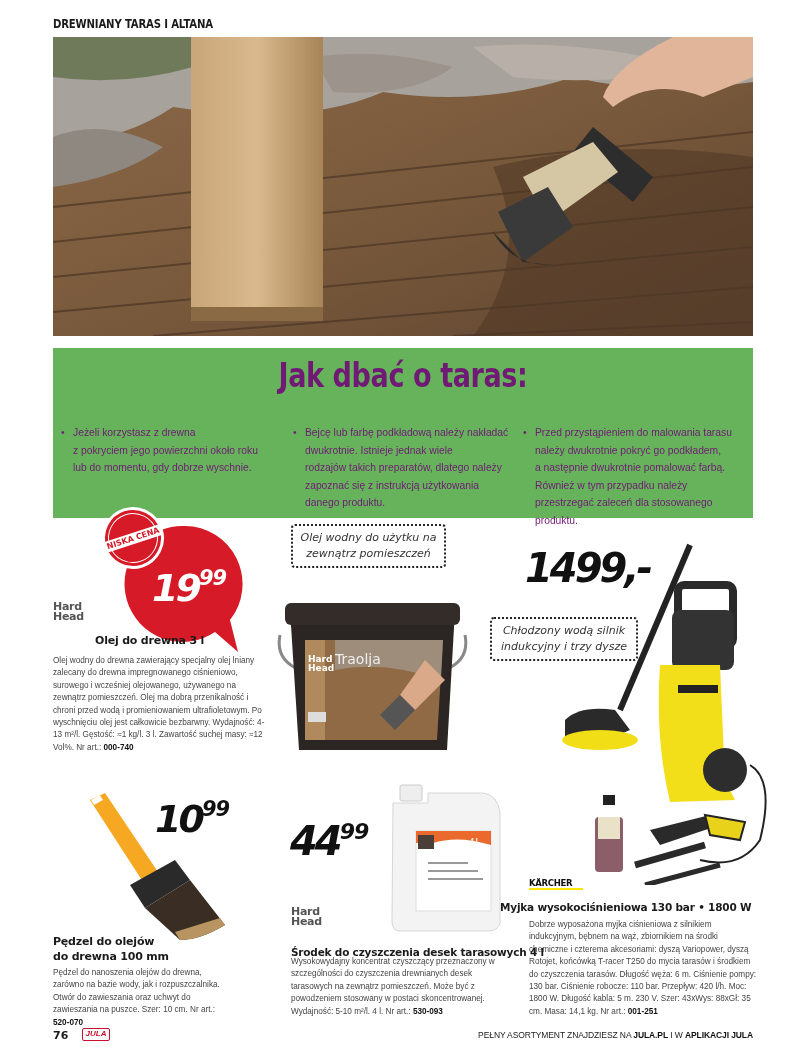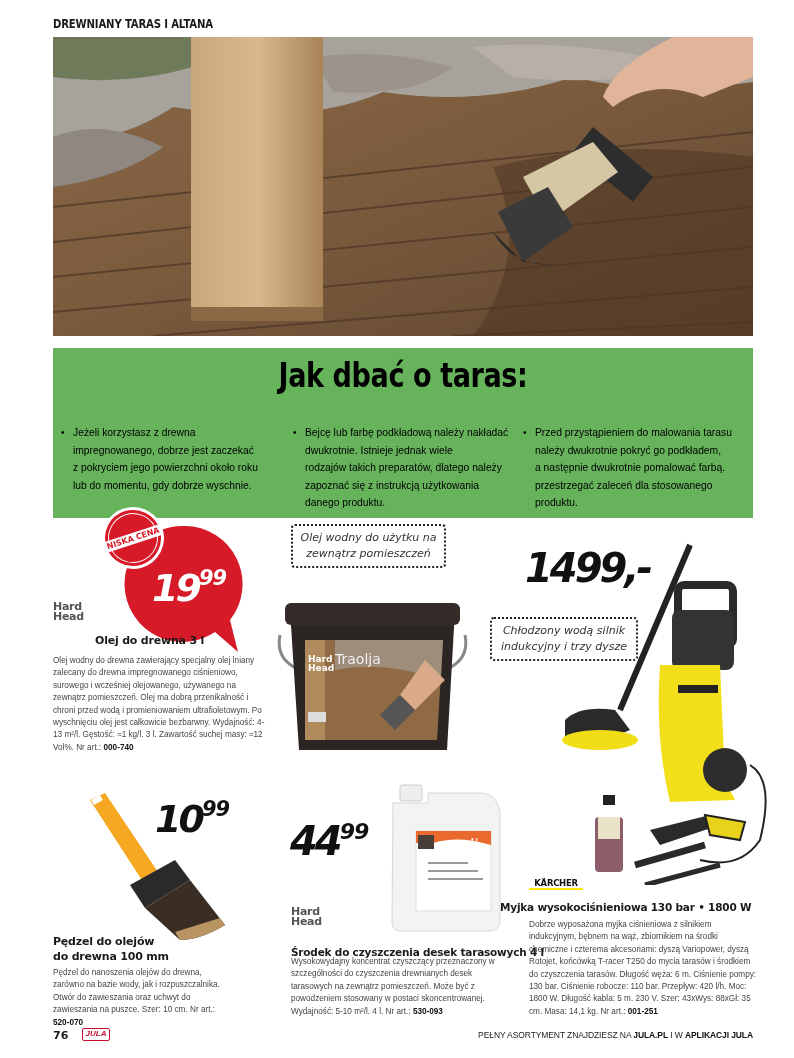--- a/index.html
+++ b/index.html
@@ -1,20 +1,20 @@
 <!DOCTYPE html>
 <html><head>
 <meta charset="utf-8">
 <style>
   * { box-sizing: border-box; margin: 0; padding: 0; }
   body { width: 794px; height: 1058px; background: #fff; font-family: "Liberation Sans", sans-serif; position: relative; overflow: hidden; color: #1a1a1a; }
   .abs { position: absolute; }
   .section-title { left: 53px; top: 17px; font-size: 11.5px; font-weight: bold; letter-spacing: -0.2px; font-family: "DejaVu Sans", sans-serif; transform: scaleX(0.88); transform-origin: left; }
   .hero { left: 53px; top: 37px; width: 700px; height: 299px; overflow: hidden; background: #6a5440; }
-  .tips { left: 53px; top: 348px; width: 700px; height: 170px; background: #66b35c; color: #000000; }
+  .tips { left: 53px; top: 348px; width: 700px; height: 170px; background: #66b35c; color: #701a75; }
   .tips-title { position: absolute; left: 0; right: 0; top: 8px; text-align: center; font-size: 33px; font-weight: bold; font-family: "DejaVu Sans", sans-serif; transform: scaleX(0.82); letter-spacing: -0.5px; }
   .tip { position: absolute; top: 57px; font-size: 10.3px; line-height: 17.6px; padding-left: 12px; font-family: "Liberation Sans", sans-serif; margin-top: 19px; }
   .tip::before { content: "•"; position: absolute; left: 0; top: 0; }
   .price-big { font-family: "DejaVu Sans", sans-serif; font-weight: bold; font-style: italic; color: #111; letter-spacing: -3px; }
   .price-big sup { font-size: 0.55em; vertical-align: 0.75em; letter-spacing: -1px; }
   .hh-logo { font-family: "DejaVu Sans", sans-serif; font-weight: bold; color: #555; font-size: 11px; line-height: 10px; letter-spacing: -0.3px; }
   .prod-name { font-weight: bold; font-size: 11px; font-family: "DejaVu Sans", sans-serif; letter-spacing: -0.2px; }
   .prod-desc { font-size: 8.2px; line-height: 12.4px; color: #444; }
   .prod-desc b { color: #111; text-align: center; }
   .bubble { border: 2.5px dotted #222; border-radius: 4px; font-family: "DejaVu Sans", sans-serif; font-style: italic; font-size: 11px; text-align: center; color: #333; line-height: 16px; padding: 4px 6px; }
@@ -69,35 +69,35 @@
     <path d="M470 140 L540 105 L565 135 L495 185 Z" fill="#d6c7a4"></path>
     <path d="M445 175 L495 150 L520 190 L470 225 Z" fill="#3a3a3a"></path>
     <path d="M440 195 Q460 230 500 228 L470 225 Z" fill="#2a2a2a"></path>
   </svg>
 </div>
 
 <div class="abs tips">
   <div class="tips-title">Jak dbać o taras:</div>
   <div class="tip" style="left:8px; width:230px;">
     <div>Jeżeli korzystasz z drewna</div>
-    <div>impregnowanego, dobrze jest zaczekać</div>
     <div>z pokryciem jego powierzchni około roku</div>
     <div>lub do momentu, gdy dobrze wyschnie.</div>
   </div>
   <div class="tip" style="left:240px; width:235px;">
     <div>Bejcę lub farbę podkładową należy nakładać</div>
     <div>dwukrotnie. Istnieje jednak wiele</div>
     <div>rodzajów takich preparatów, dlatego należy</div>
     <div>zapoznać się z instrukcją użytkowania</div>
     <div>danego produktu.</div>
   </div>
   <div class="tip" style="left:470px; width:230px;">
     <div>Przed przystąpieniem do malowania tarasu</div>
     <div>należy dwukrotnie pokryć go podkładem,</div>
     <div>a następnie dwukrotnie pomalować farbą.</div>
+    <div>Również w tym przypadku należy</div>
     <div>przestrzegać zaleceń dla stosowanego</div>
     <div>produktu.</div>
   </div>
 </div>
 
 <div class="abs" style="left:120px; top:522px; width:130px; height:130px;">
   <svg width="130" height="130" viewBox="0 0 130 130">
     <path d="M65 4 A58 58 0 1 0 95 110 L118 130 L110 98 A58 58 0 0 0 65 4 Z" fill="#d71a28"></path>
   </svg>
   <div class="abs price-big" style="left:32px; top:44px; font-size:38px; color:#fff;"><span>19</span><sup>99</sup></div>
@@ -156,21 +156,21 @@
   </svg>
 </div>
 
 <div class="abs" style="left:595px; top:795px; width:28px; height:65px;">
   <div style="width:12px;height:10px;background:#222;margin:0 auto;"></div>
   <div style="width:28px;height:55px;background:#8b5e6a;border-radius:4px;">
       <div style="margin:12px 3px;height:22px;background:#e9e2c8;"></div>
     </div>
 </div>
 
-<div class="abs" style="left:529px; top:878px; width:54px; height:12px; background:#f0abfc; border-bottom:2px solid #ffe600;text-align:center;">
+<div class="abs" style="left:529px; top:878px; width:54px; height:12px; background:#f0abfc; border-bottom:2px solid #ffe600;">
   <div style="background:#fff; color:#111; font-weight:bold; font-size:8.5px; font-family:'DejaVu Sans',sans-serif; line-height:10px; letter-spacing:-0.3px;">KÄRCHER</div>
 </div>
 <div class="abs prod-name" style="left:500px; top:901px; font-size:10.5px;">Myjka wysokociśnieniowa 130 bar • 1800 W</div>
 <div class="abs prod-desc" style="left:529px; top:919px; width:230px;"><span>Dobrze wyposażona myjka ciśnieniowa z silnikiem indukcyjnym, bębnem na wąż, zbiornikiem na środki chemiczne i czterema akcesoriami: dyszą Variopower, dyszą Rotojet, końcówką T-racer T250 do mycia tarasów i środkiem do czyszczenia tarasów. Długość węża: 6 m. Ciśnienie pompy: 130 bar. Ciśnienie robocze: 110 bar. Przepływ: 420 l/h. Moc: 1800 W. Długość kabla: 5 m. 230 V. Szer: 43xWys: 88xGł: 35 cm. Masa: 14,1 kg. Nr art.:</span> <b>001-251</b></div>
 
 <div class="abs" style="left:80px; top:790px; width:150px; height:150px;">
   <svg width="150" height="150" viewBox="0 0 150 150">
     <path d="M10 10 L25 3 L80 85 L65 95 Z" fill="#f6a822"></path>
     <rect x="12" y="7" width="10" height="6" fill="#fff" transform="rotate(-30 17 10)"></rect>
     <path d="M50 95 L95 70 L110 90 L65 118 Z" fill="#2a2a2a"></path>

